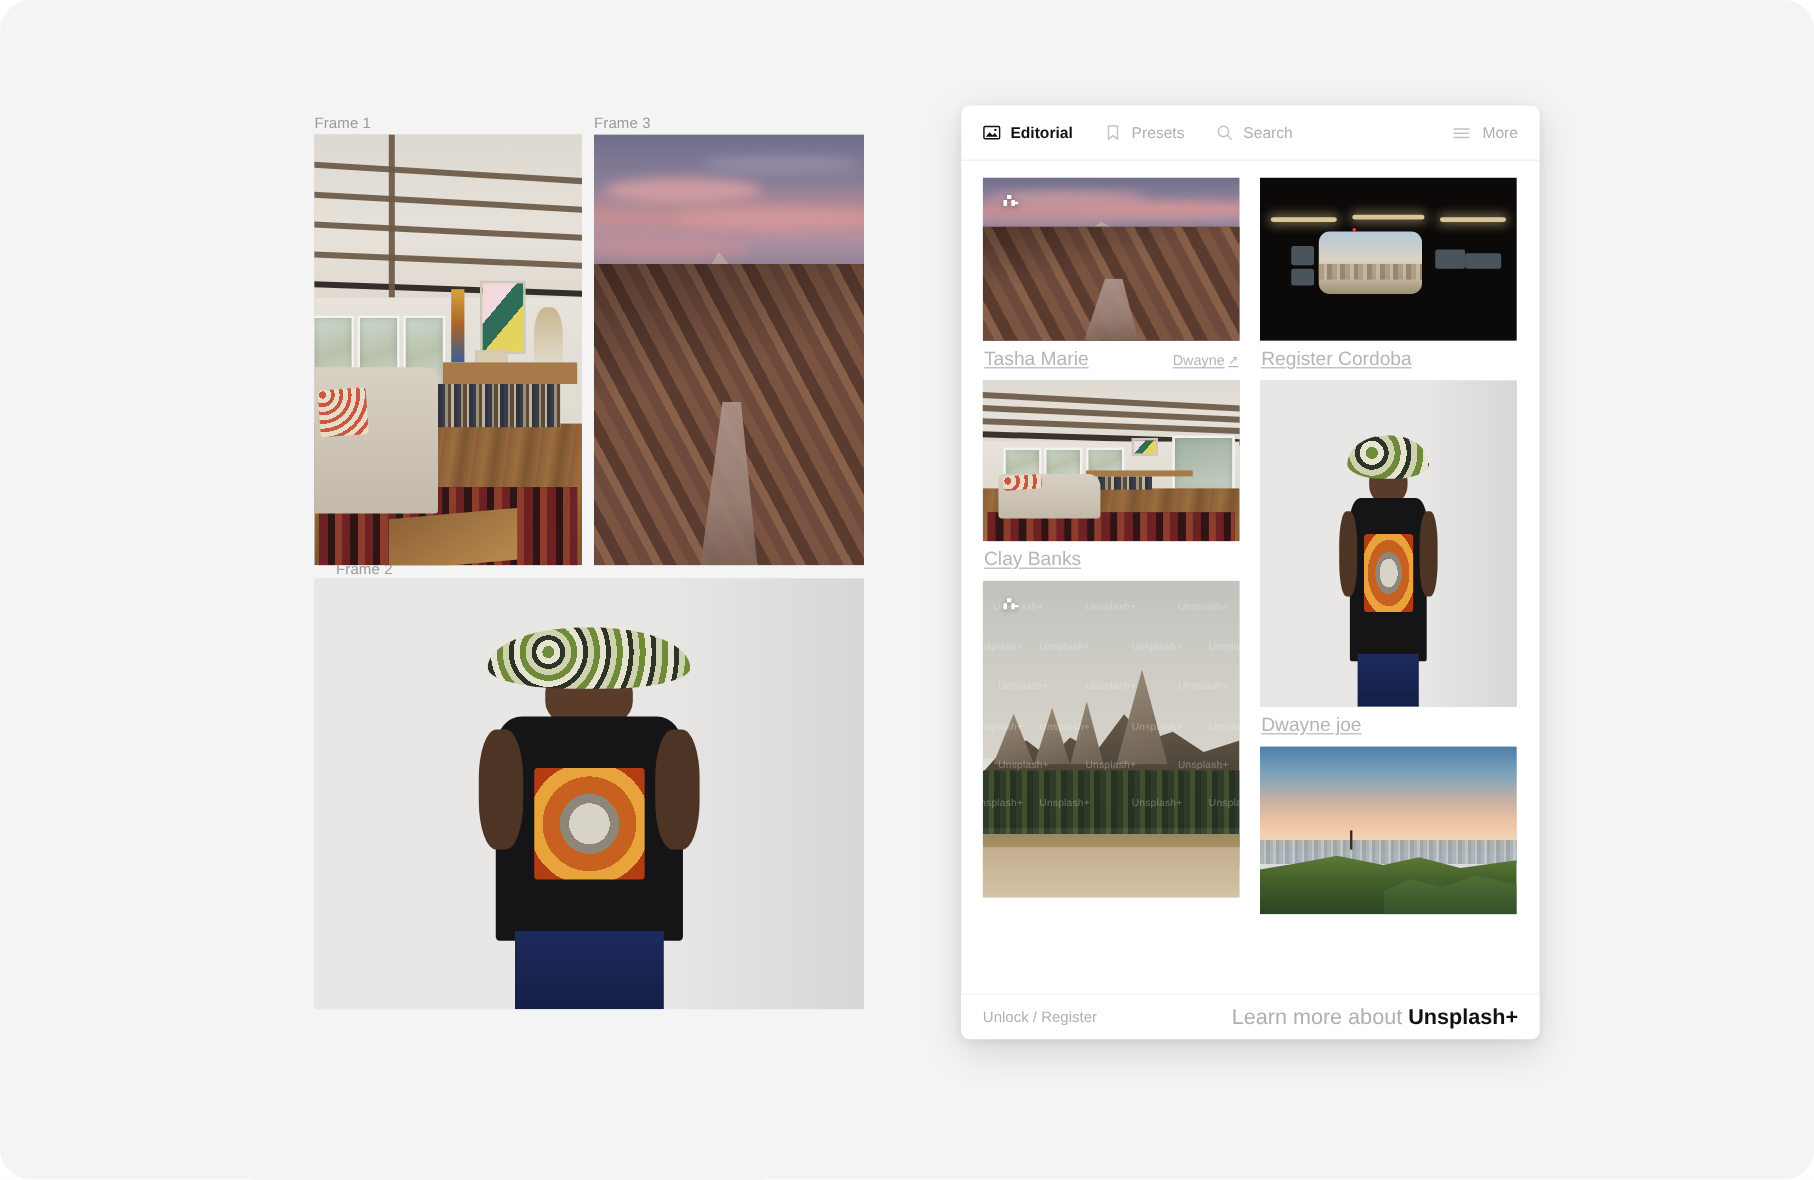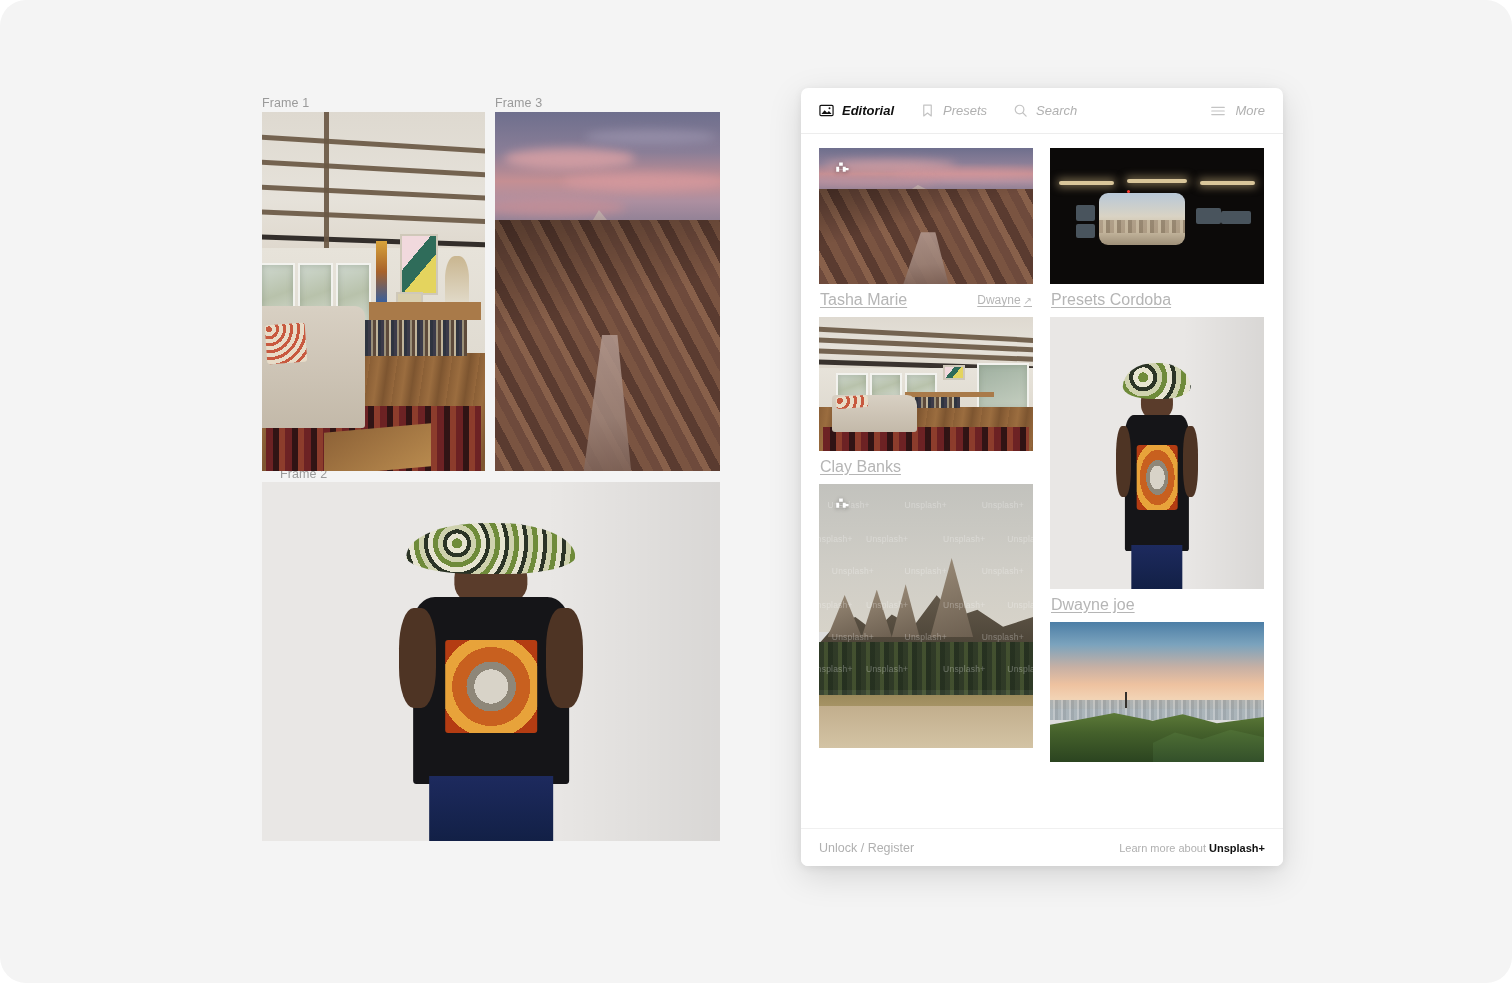--- a/index.html
+++ b/index.html
@@ -285,21 +285,20 @@
     justify-content:center; cursor:pointer; color:#333;
   }
 
   .panel-toolbar {
     height: 46px;
     display: flex;
     align-items: center;
     padding: 0 18px;
     border-bottom: 1px solid #ededed;
     flex: 0 0 auto;
-    font-style: italic;
   }
   .tool {
     display: flex; align-items: center; gap: 8px;
     margin-right: 26px; cursor: pointer;
     font-size: 13px; color: #b0b0b0;
   }
   .tool.active { color: #111; font-weight: bold; }
   .tool svg { display:block; }
   .tool-spacer { flex: 1 1 auto; }
   .tool.more { margin-right: 0; gap: 9px; }
@@ -357,21 +356,21 @@
 
   .panel-footer {
     height: 38px;
     flex: 0 0 auto;
     display: flex; align-items: center; justify-content: space-between;
     padding: 0 18px;
     border-top: 1px solid #f0f0f0;
     background:#fff;
   }
   .footer-link { font-size: 12.5px; color: #b0b0b0; cursor: pointer; }
-  .footer-right { font-size: 11px; color: #b0b0b0; cursor: pointer; }
+  .footer-right { font-size: 18px; color: #b0b0b0; cursor: pointer; }
   .footer-right b { color: #111; font-weight: bold; }
 </style>
 </head>
 <body>
 
 <div id="root">
 
   <div id="canvas">
 
     <div class="frame-label" style="left:262px; top:96px;">Frame 1</div>
@@ -587,21 +586,21 @@
               <div class="tr-win">
                 <div class="tr-city"></div>
               </div>
               <div class="tr-sidewin" style="left:12%; top:42%; width:9%; height:12%;"></div>
               <div class="tr-sidewin" style="left:12%; top:56%; width:9%; height:10%;"></div>
               <div class="tr-sidewin" style="left:68%; top:44%; width:12%; height:12%;"></div>
               <div class="tr-sidewin" style="left:80%; top:46%; width:14%; height:10%;"></div>
             </div>
           </div>
           <div class="card-meta">
-            <span class="credit">Presets Cordoba</span>
+            <span class="credit">Register Cordoba</span>
           </div>
         </div>
 
         <div class="card">
           <div class="card-img" style="height:272px;">
             <div class="ph">
               <div class="p-bg"></div>
               <div class="p-shadow"></div>
               <div class="p-head" style="top:25%;  width:15%; height:13%;"></div>
               <div class="p-hat" style="top:17%;  width:32%; height:13%;"></div>

